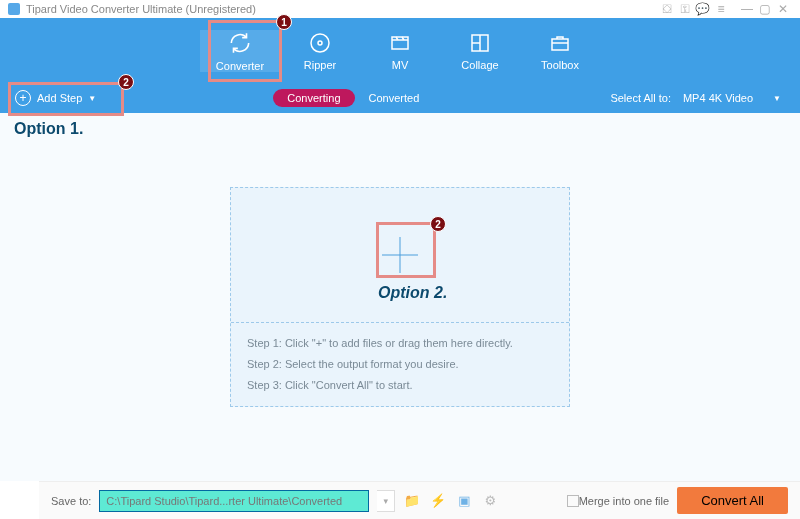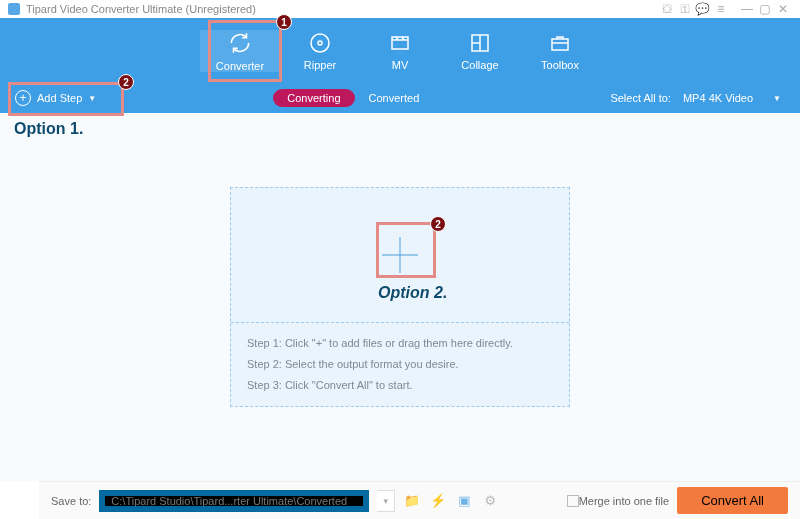--- a/index.html
+++ b/index.html
@@ -27,21 +27,21 @@
   .mainarea { height: 368px; background: #f7fbfe; position: relative; display: flex; align-items: center; justify-content: center; }
   .dashed-box { width: 340px; height: 220px; border: 1px dashed #9dc9ea; background: #eaf4fc; display: flex; flex-direction: column; }
   .drop-top { flex: 1.3; display: flex; align-items: center; justify-content: center; position: relative; }
   .plus-big { width: 36px; height: 36px; position: relative; }
   .plus-big::before, .plus-big::after { content: ""; position: absolute; background: #4a9edb; }
   .plus-big::before { left: 50%; top: 0; width: 1px; height: 100%; transform: translateX(-50%); }
   .plus-big::after { top: 50%; left: 0; height: 1px; width: 100%; transform: translateY(-50%); }
   .drop-bottom { border-top: 1px dashed #9dc9ea; padding: 10px 16px; font-size: 11px; color: #7a8a96; line-height: 1.9; }
 
   .bottombar { height: 38px; background: #fafafa; border-top: 1px solid #eee; display: flex; align-items: center; padding: 0 12px; font-size: 11px; color: #666; gap: 8px; position: absolute; left:0; right:0; bottom:0;margin-left:39px; }
-  .path-box { flex: 0 0 270px; height: 22px; border: 6px solid #0369a1; background: #000000; display: flex; align-items: center; padding: 0 6px; color: #777; overflow: hidden; white-space: nowrap; }
+  .path-box { flex: 0 0 270px; height: 22px; border: 1px solid #0369a1; background: #5eead4; display: flex; align-items: center; padding: 0 6px; color: #777; overflow: hidden; white-space: nowrap; }
   .dropdown-caret { width: 18px; height: 22px; border: 1px solid #ddd; border-left: none; background: #fff; display: flex; align-items: center; justify-content: center; color: #aaa; font-size: 9px; cursor: pointer; }
   .mini-icon { width: 18px; height: 18px; display: flex; align-items: center; justify-content: center; color: #6fb2e6; cursor: pointer; font-size: 13px; }
   .mini-icon.gray { color: #bbb; }
   .merge { display: flex; align-items: center; cursor: pointer; }
   .merge .box { width: 12px; height: 12px; border: 1px solid #bbb; }
   .convert-btn { background: #f27a3d; color: #000000; padding: 6px 24px; font-size: 13px; border-radius: 2px; cursor: pointer; }
 
   
   .annot-box { position: absolute; border: 3px solid #e58b87; pointer-events: none; z-index: 50; }
   .annot-badge { position: absolute; width: 16px; height: 16px; border-radius: 50%; background: #7a0e12; color: #fff; font-size: 10px; font-weight: bold; display: flex; align-items: center; justify-content: center; z-index: 60; pointer-events: none; border:1px solid #fff; }

